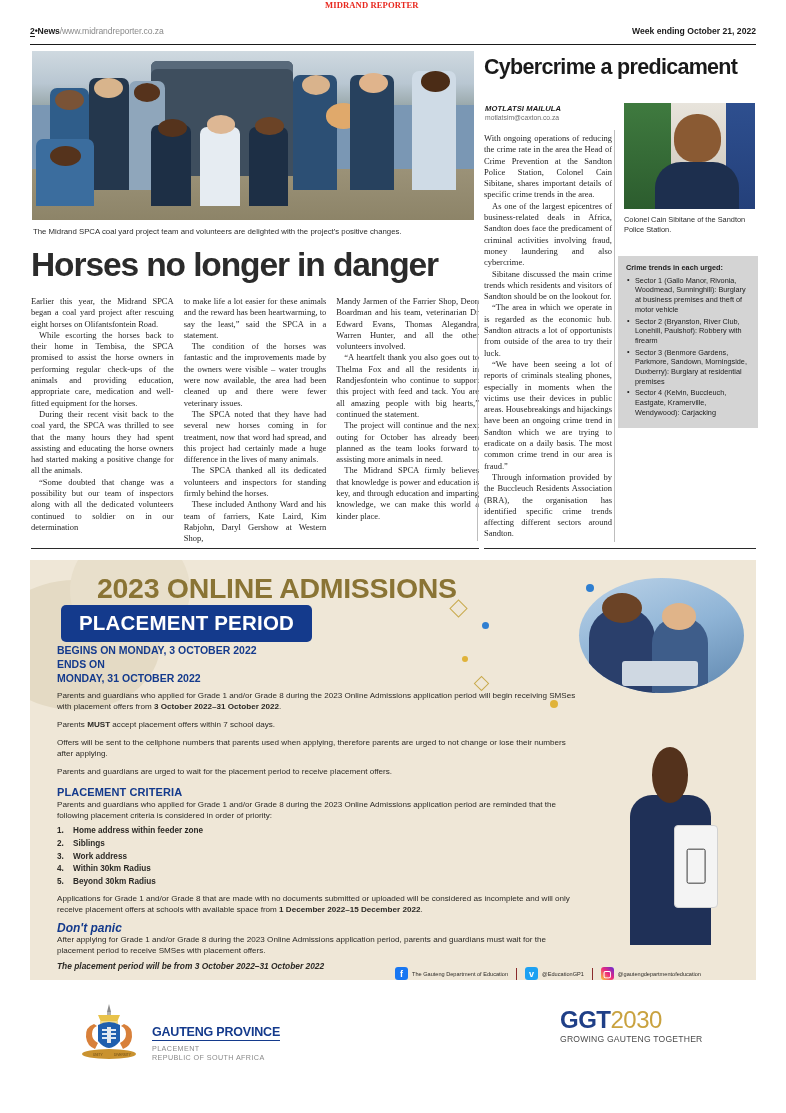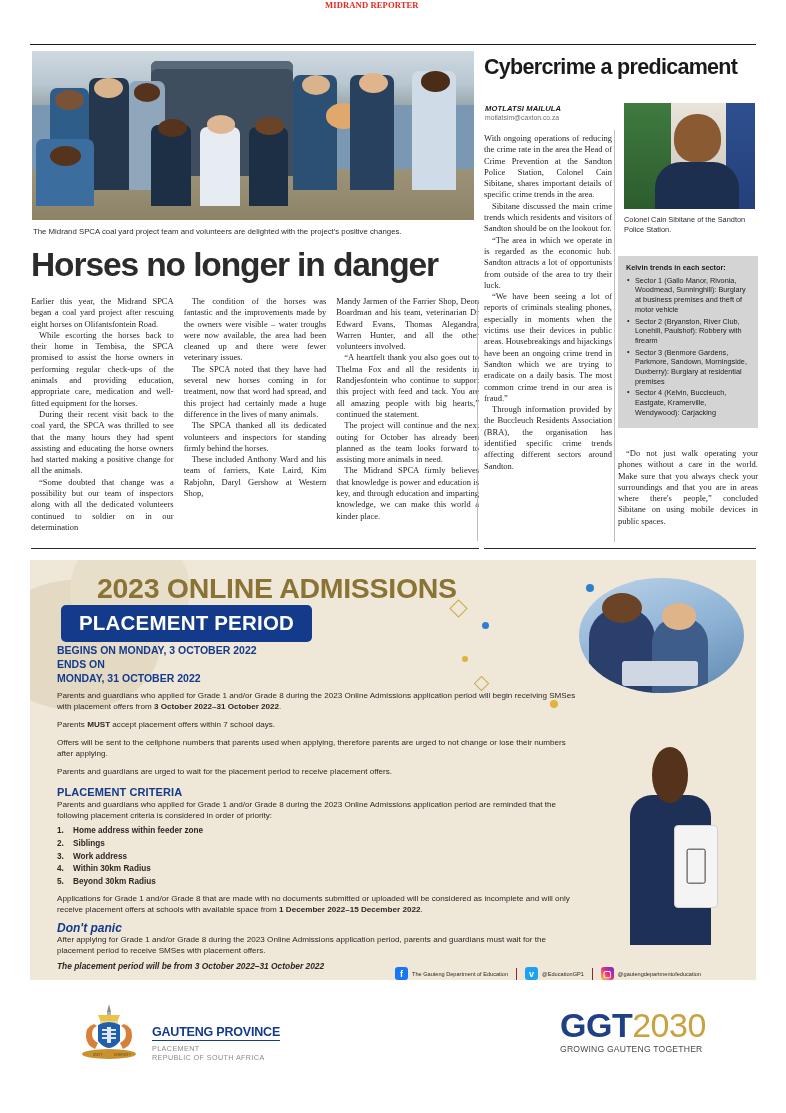--- a/index.html
+++ b/index.html
@@ -432,30 +432,36 @@
     font-size:12.5px; font-weight:bold; color:#143a8c;
     border-bottom:1.4px solid #143a8c; display:inline-block; padding-bottom:1px;
     letter-spacing:-0.2px;
   }
   .gp-text .l2 { font-size:7.2px; color:#8a8a8a; margin-top:3px; letter-spacing:0.4px;}
   .gp-text .l3 { font-size:7.2px; color:#8a8a8a; letter-spacing:0.4px;}
   .ggt {
     position:absolute; left:560px; top:1008px;
     font-family:"Liberation Sans", sans-serif;
   }
-  .ggt .big { font-size:34px; letter-spacing:-0.5px; line-height:1; }
+  .ggt .big { font-size:24px; letter-spacing:-0.5px; line-height:1; }
   .ggt .ggt1 { color:#1f3f87; font-weight:bold; }
   .ggt .ggt2 { color:#c9a23f; font-weight:normal; }
   .ggt .sub { font-size:8.6px; color:#4a4a4a; letter-spacing:0.2px; margin-top:2px;}
 </style>
 </head>
 <body>
 
 <div id="page">
 
+  <div class="masthead">
+    <div class="masthead-left">
+      <span class="pg">2</span><span class="news">•</span><span class="news">News</span><span class="url">/</span><span class="url">www.midrandreporter.co.za</span>
+    </div>
+    <div class="masthead-right">Week ending October 21, 2022</div>
+  </div>
   <div class="masthead-center">MIDRAND REPORTER</div>
   <div class="masthead-rule"></div>
 
   <div class="photo-main">
     <div class="sky"></div>
     <div class="ground"></div>
     <div class="vehicle"></div>
     <div class="person" style="left:4%;  width:9%;  height:60%;"></div>
     <div class="head" style="left:5.2%;top:23%;width:6.5%;height:12%;"></div>
     <div class="person" style="left:13%; width:9%;  height:66%;background:#24374d;"></div>
@@ -483,20 +489,21 @@
   <div class="headline-main">Horses no longer in danger</div>
 
   <div class="story-cols">
     <div class="story-col">
       <p class="first">Earlier this year, the Midrand SPCA began a coal yard project after rescuing eight horses on Olifantsfontein Road.</p>
       <p>While escorting the horses back to their home in Tembisa, the SPCA promised to assist the horse owners in performing regular check-ups of the animals and providing education, appropriate care, medication and well-fitted equipment for the horses.</p>
       <p>During their recent visit back to the coal yard, the SPCA was thrilled to see that the many hours they had spent assisting and educating the horse owners had started making a positive change for all the animals.</p>
       <p>“Some doubted that change was a possibility but our team of inspectors along with all the dedicated volunteers continued to soldier on in our determination</p>
     </div>
     <div class="story-col">
+      <p class="first">to make life a lot easier for these animals and the reward has been heartwarming, to say the least,” said the SPCA in a statement.</p>
       <p>The condition of the horses was fantastic and the improvements made by the owners were visible – water troughs were now available, the area had been cleaned up and there were fewer veterinary issues.</p>
       <p>The SPCA noted that they have had several new horses coming in for treatment, now that word had spread, and this project had certainly made a huge difference in the lives of many animals.</p>
       <p>The SPCA thanked all its dedicated volunteers and inspectors for standing firmly behind the horses.</p>
       <p>These included Anthony Ward and his team of farriers, Kate Laird, Kim Rabjohn, Daryl Gershow at Western Shop,</p>
     </div>
     <div class="story-col">
       <p class="first">Mandy Jarmen of the Farrier Shop, Deon Boardman and his team, veterinarian Dr Edward Evans, Thomas Alegandra, Warren Hunter, and all the other volunteers involved.</p>
       <p>“A heartfelt thank you also goes out to Thelma Fox and all the residents in Randjesfontein who continue to support this project with feed and tack. You are all amazing people with big hearts,” continued the statement.</p>
       <p>The project will continue and the next outing for October has already been planned as the team looks forward to assisting more animals in need.</p>
       <p>The Midrand SPCA firmly believes that knowledge is power and education is key, and through education and imparting knowledge, we can make this world a kinder place.</p>
@@ -515,39 +522,37 @@
     <div class="bg-green"></div>
     <div class="bg-mid"></div>
     <div class="bg-blue"></div>
     <div class="face"></div>
     <div class="torso"></div>
   </div>
   <div class="caption-cop">Colonel Cain Sibitane of the Sandton Police Station.</div>
 
   <div class="cyber-body">
     <p class="first">With ongoing operations of reducing the crime rate in the area the Head of Crime Prevention at the Sandton Police Station, Colonel Cain Sibitane, shares important details of specific crime trends in the area.</p>
+    <p>As one of the largest epicentres of business-related deals in Africa, Sandton does face the predicament of criminal activities involving fraud, money laundering and also cybercrime.</p>
     <p>Sibitane discussed the main crime trends which residents and visitors of Sandton should be on the lookout for.</p>
     <p>“The area in which we operate in is regarded as the economic hub. Sandton attracts a lot of opportunists from outside of the area to try their luck.</p>
     <p>“We have been seeing a lot of reports of criminals stealing phones, especially in moments when the victims use their devices in public areas. Housebreakings and hijackings have been an ongoing crime trend in Sandton which we are trying to eradicate on a daily basis. The most common crime trend in our area is fraud.”</p>
     <p>Through information provided by the Buccleuch Residents Association (BRA), the organisation has identified specific crime trends affecting different sectors around Sandton.</p>
   </div>
 
   <div class="sector-box">
-    <div class="title">Kelvin trends in each sector:</div>
+    <div class="title">Crime trends in each urged:</div>
     <ul>
       <li>Sector 1 (Gallo Manor, Rivonia, Woodmead, Sunninghill): Burglary at business premises and theft of motor vehicle</li>
       <li>Sector 2 (Bryanston, River Club, Lonehill, Paulshof): Robbery with firearm</li>
       <li>Sector 3 (Benmore Gardens, Parkmore, Sandown, Morningside, Duxberry): Burglary at residential premises</li>
       <li>Sector 4 (Kelvin, Buccleuch, Eastgate, Kramerville, Wendywood): Carjacking</li>
     </ul>
   </div>
 
-  <div class="cyber-tail">
-    <p>“Do not just walk operating your phones without a care in the world. Make sure that you always check your surroundings and that you are in areas where there's people,” concluded Sibitane on using mobile devices in public spaces.</p>
-  </div>
   <div class="vrule-cyber"></div>
   <div class="hrule-bottom-right"></div>
 
   <div class="ad">
     <div class="ad-blob1"></div>
     <div class="ad-blob2"></div>
 
     <div class="ad-diamond" style="left:422px; top:42px; width:11px; height:11px;"></div>
     <div class="ad-diamond" style="left:446px; top:118px; width:9px; height:9px;"></div>
     <div class="ad-dot" style="left:452px; top:62px; width:7px; height:7px; background:#2f7fd1;"></div>

